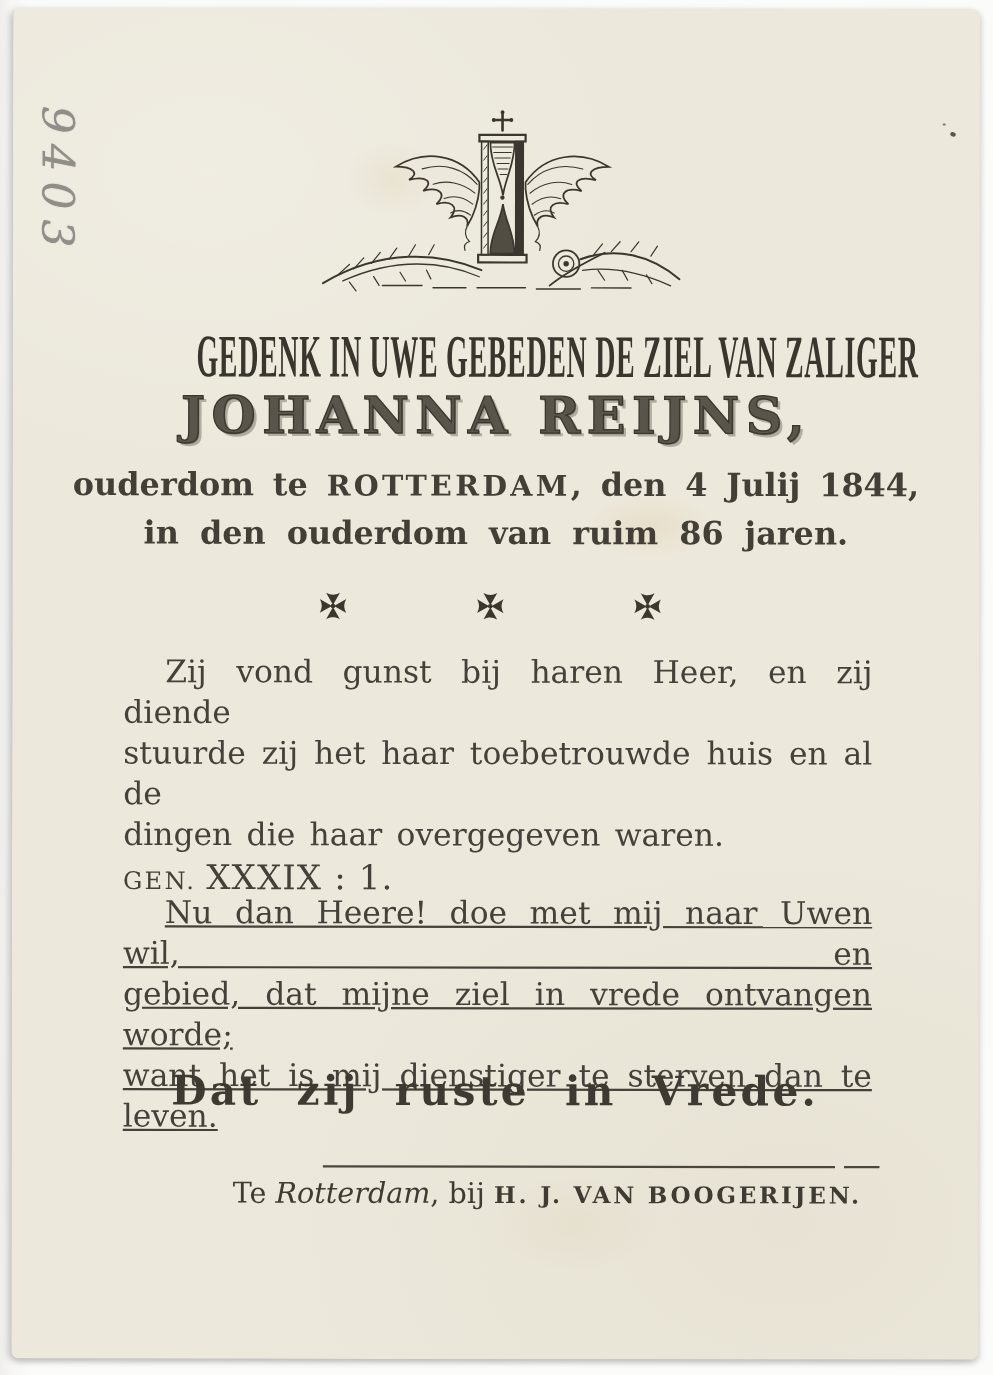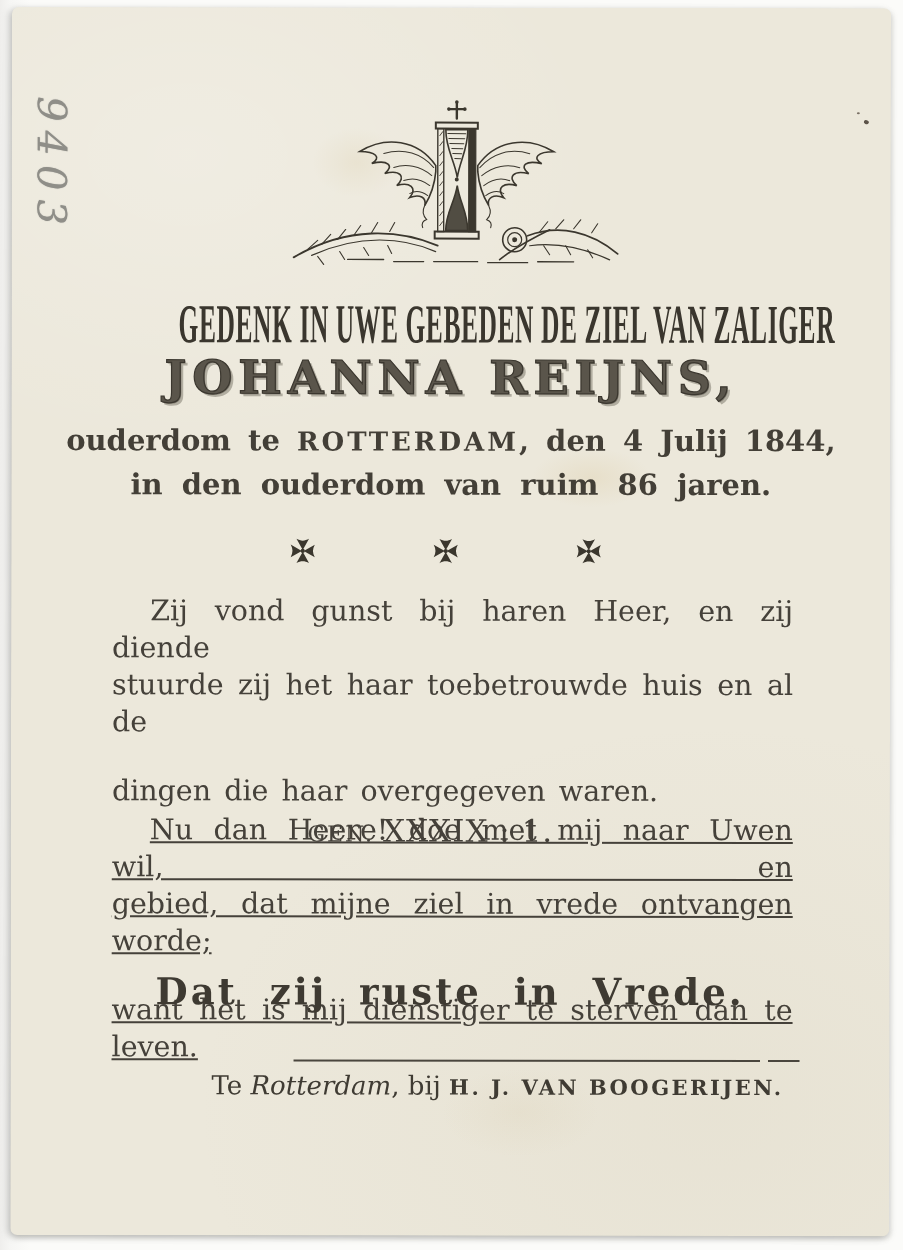--- a/index.html
+++ b/index.html
@@ -64,24 +64,24 @@
   .death1 .place { font-size:26px; letter-spacing:3px; }
   .death2 { top:460px; font-size:29px; word-spacing:9px; }
 
   .crosses { position:absolute; left:278px; top:530px; width:313px; display:flex; justify-content:space-between; }
   .crosses .x { width:27px; height:27px; }
   .crosses svg { width:100%; height:100%; }
 
   .quote { position:absolute; left:101px; width:681px; font-size:28.5px; color:#45413a; }
   .quote .ln { line-height:37px; text-align:justify; text-align-last:justify; word-spacing:4px; white-space:normal; }
   .quote .ln.first { text-indent:38px; }
-  .quote .ln.last { text-align-last:left;margin-top:32px; }
+  .quote .ln.last { text-align-last:left; }
   .q1 { top:585px; }
   .q2 { top:804px;text-decoration:underline; }
-  .cite { text-align:center; padding-right:44px; margin-top:3px; color:#45413a; white-space:nowrap; }
+  .cite { text-align:left; padding-right:44px; margin-top:3px; color:#45413a; white-space:nowrap; }
   .cite .book { font-size:22px; letter-spacing:2px; }
   .cite .ref  { font-size:31px; letter-spacing:1px; }
 
   .motto {
     position:absolute; left:0; top:962px; width:100%; text-align:center;
     font-family:"DejaVu Serif",serif; font-weight:bold;
     font-size:37px; letter-spacing:3px; word-spacing:16px; color:#3e3a32; white-space:nowrap;
   }
 
   .rule {

